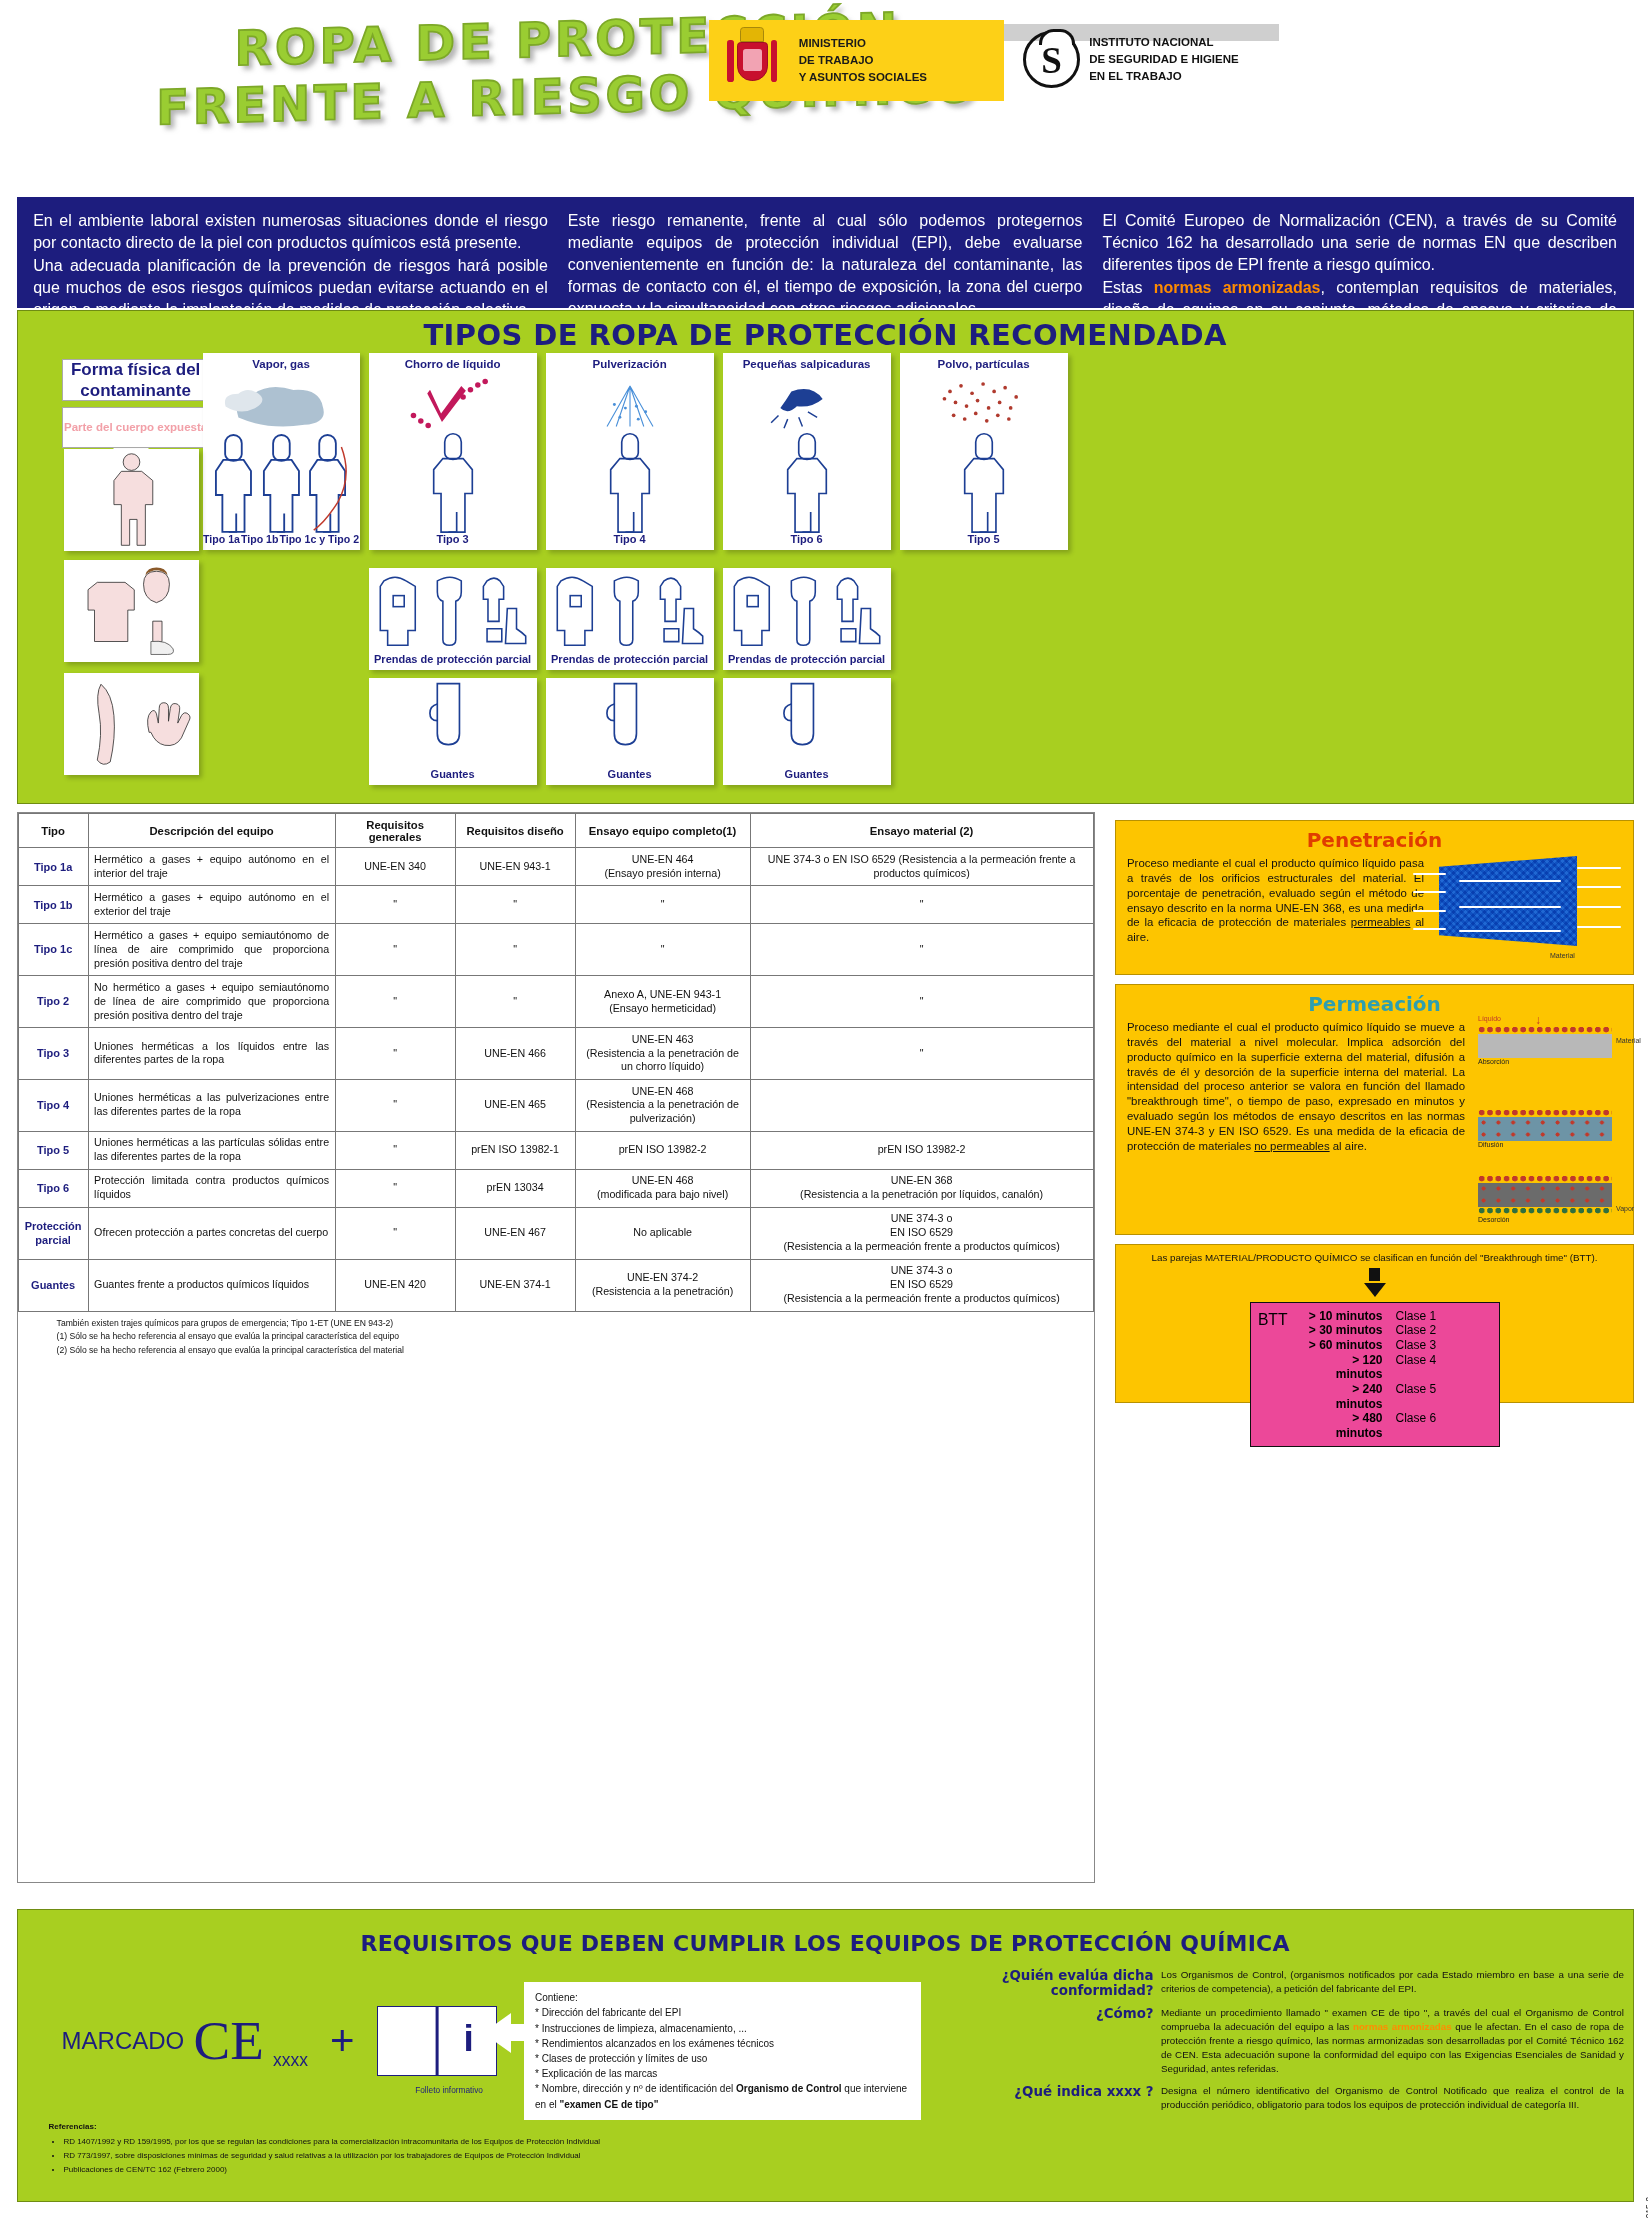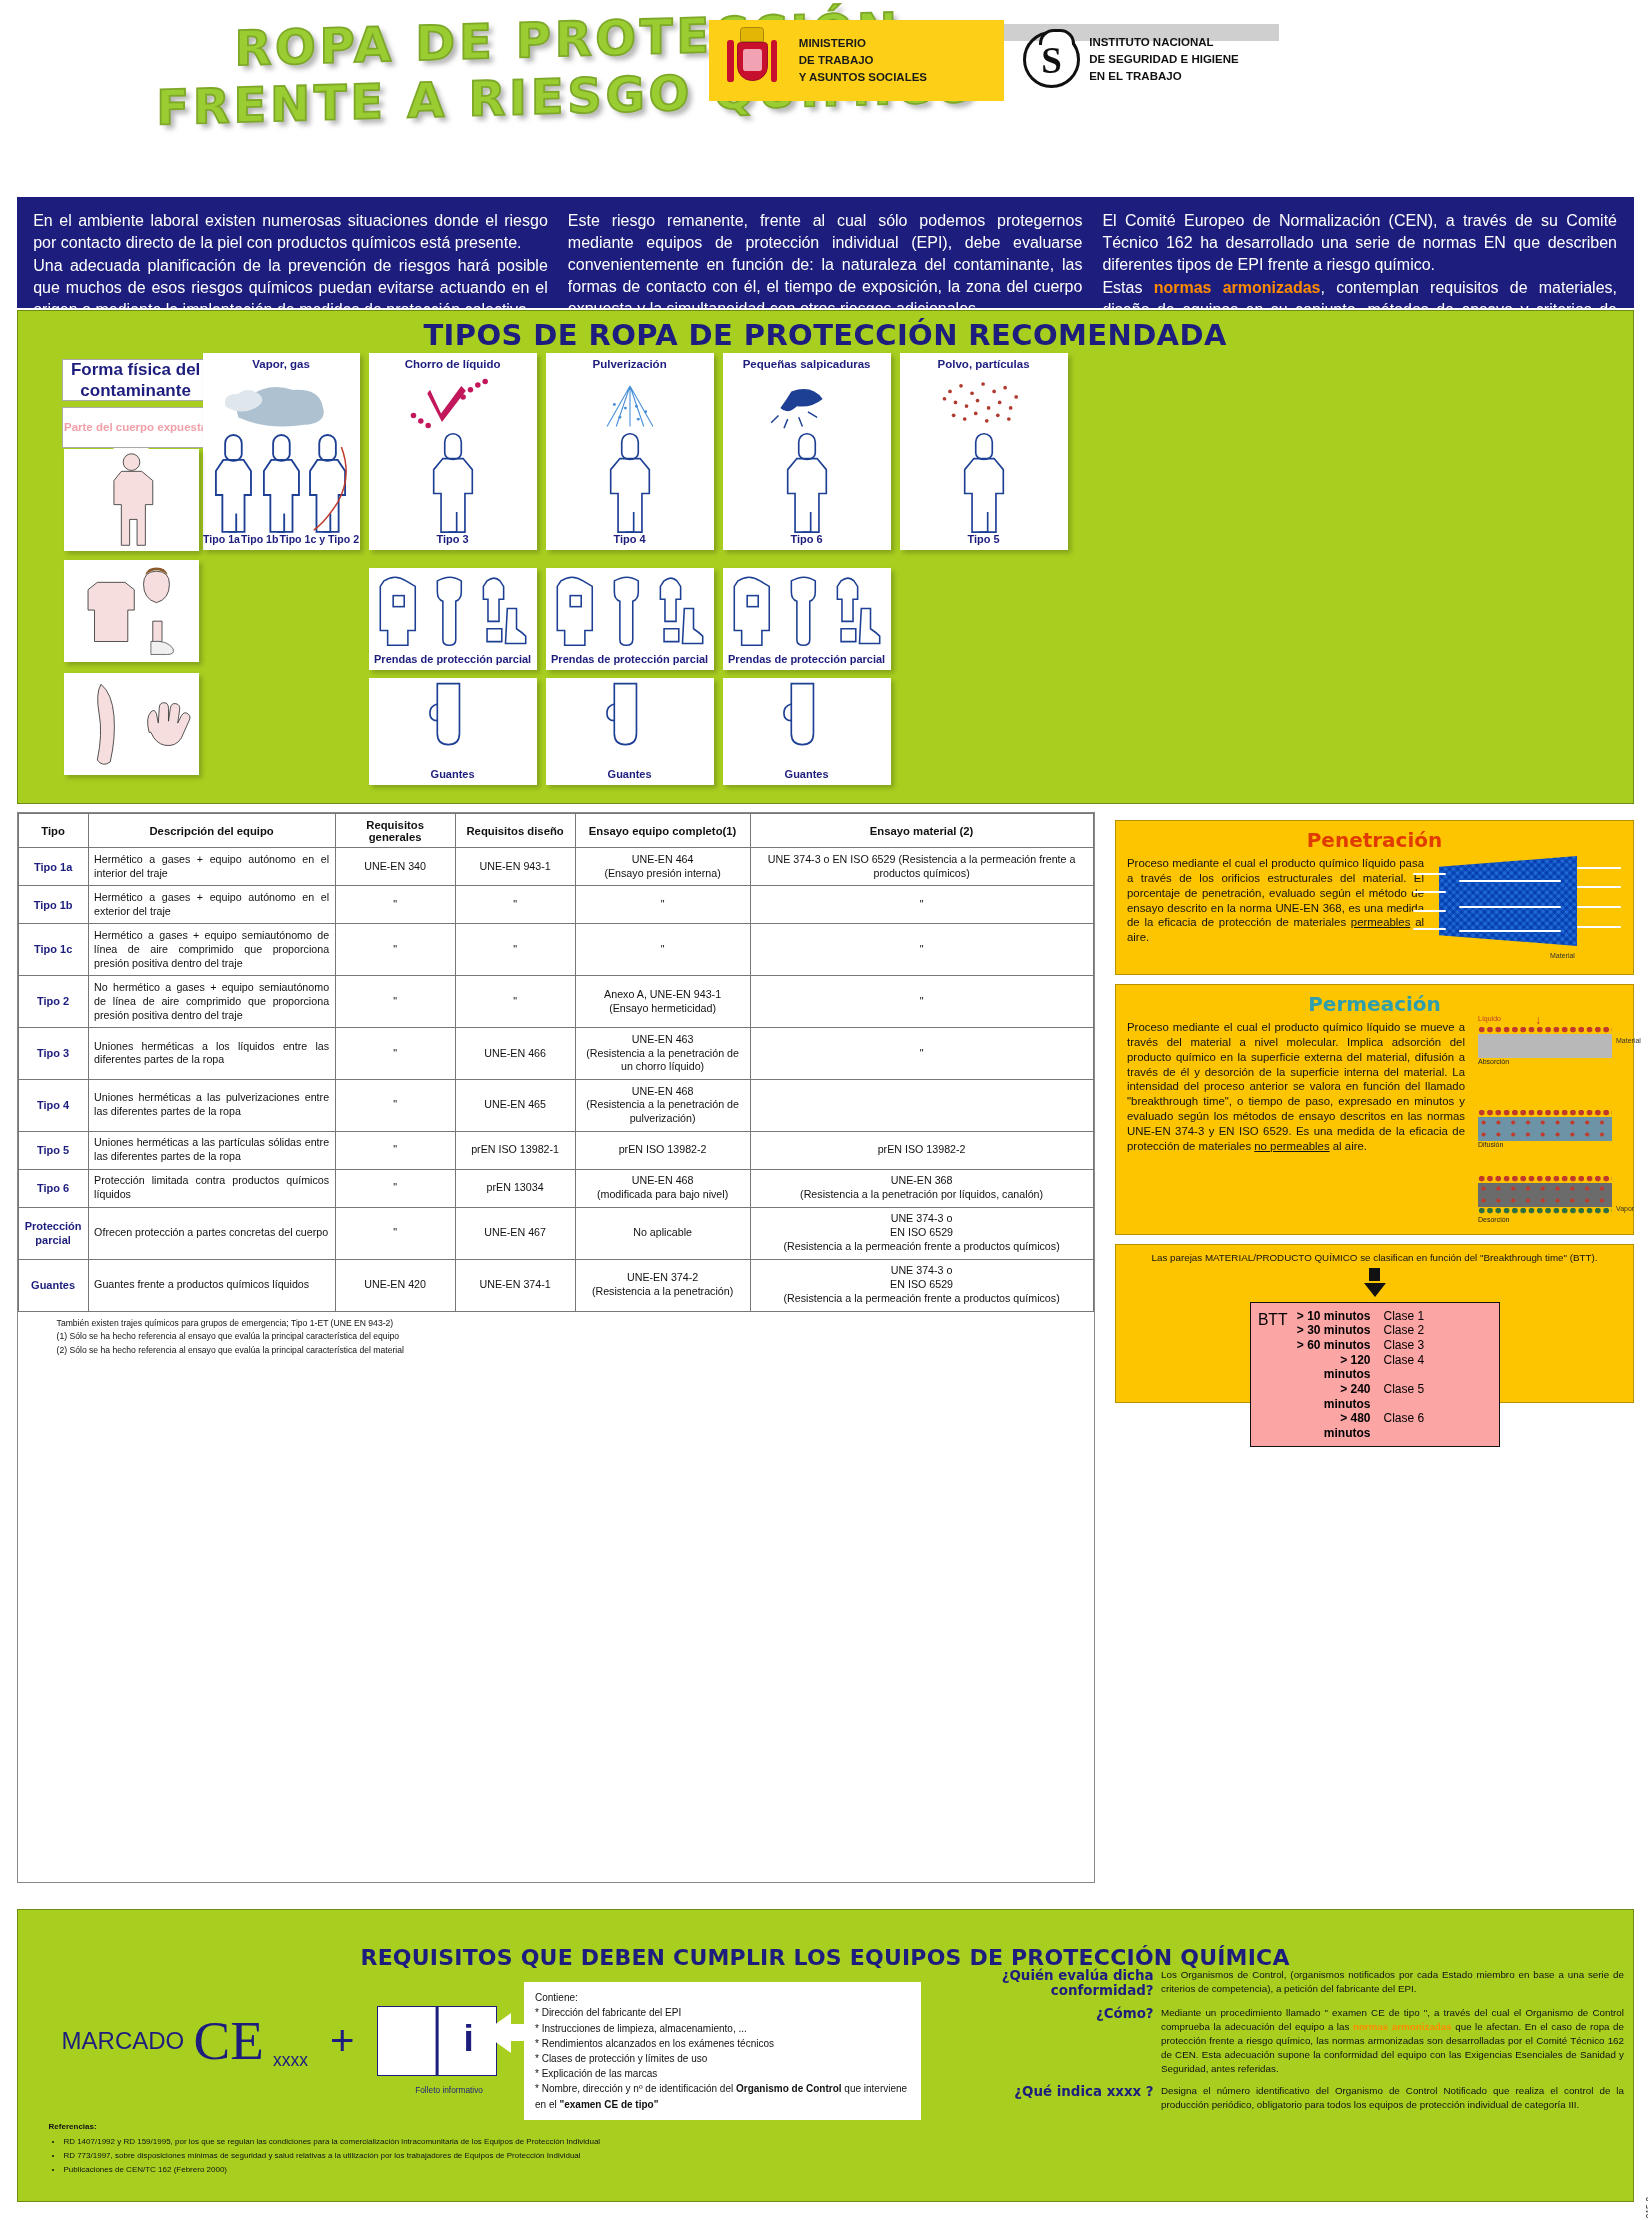--- a/index.html
+++ b/index.html
@@ -163,38 +163,38 @@
       radial-gradient(circle at 3.7px 3.7px,#c0392b 2.8px,transparent 3.2px) 0 0/8.3px 8.3px repeat-x; }
   .slab { height:24px; }
   .slab.gray { background:#b8b8b8; }
   .slab.teal { background:#6d94a6; }
   .slab.dark { background:#6b6b6b; }
   .permlbl { font-size:7px; color:#222; }
 
   .btt-box { position:absolute; background:#fdc500; border:0.9px solid #b89100; }
   .btt-head { font-size:9.8px; text-align:center; padding:6.5px 9.2px 0 9.2px; color:#111; }
   .btt-inner {
-    margin:5.5px auto 7.4px auto; width:250px; border:1.8px solid #111; background:#fca5a5;
-    padding:5.5px 7.4px; display:flex; gap:4px; align-items:flex-start;
+    margin:5.5px auto 7.4px auto; width:250px; border:1.8px solid #111; background:#ec4899;
+    padding:5.5px 7.4px; display:flex; gap:16px; align-items:flex-start;
   }
   .btt-inner .lbl { font-size:15.7px; font-family:"Liberation Sans",sans-serif; padding-top:1.8px; }
   .btt-rows { font-size:12px; line-height:1.22; }
   .btt-rows div { display:flex; gap:13px; }
   .btt-rows .t { width:79px; text-align:right;font-weight:bold; }
   .arrow-dn { width:0;height:0;margin:1.8px auto 0 auto;
     border-left:11px solid transparent;border-right:11px solid transparent;border-top:14.8px solid #111; }
   .arrow-stem{ width:11px;height:13px;background:#111;margin:0 auto; }
 
   
   .bottom {
     position:absolute; left:16.6px; top:1909px; width:1617px; height:293px;
     background:#a8cf20; border:1.8px solid #6f8c12;
   }
   .bottom h2 {
-    margin:18px; text-align:center; padding-top:17px;
+    margin:4px; text-align:center; padding-top:17px;
     font-family:"DejaVu Sans",sans-serif; font-size:22px; color:#1d1d7e; letter-spacing:0.2px;
   }
   .marcado { position:absolute; left:44px; top:96px; display:flex; align-items:center; gap:9.2px; }
   .marcado .word { font-size:24px; color:#1d1d7e; font-family:"Liberation Sans",sans-serif; }
   .ce { font-size:55px; color:#1d1d7e; font-family:"Liberation Serif",serif; line-height:.9; }
   .xxxx { font-size:17.5px; color:#1d1d7e; align-self:flex-end; margin-bottom:5.5px; }
   .plus { font-size:42px; color:#1d1d7e; margin:0 13px; }
   .leaflet {
     width:120px; height:70px; background:#fff; border:1.8px solid #1d1d7e; position:relative;
   }

